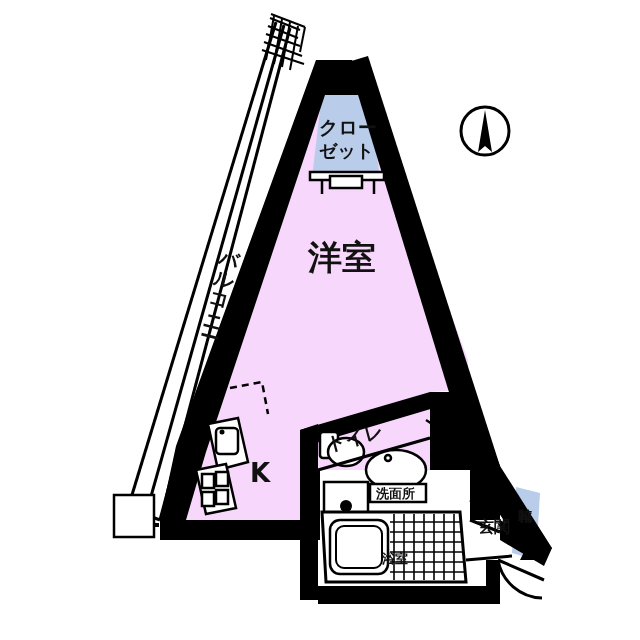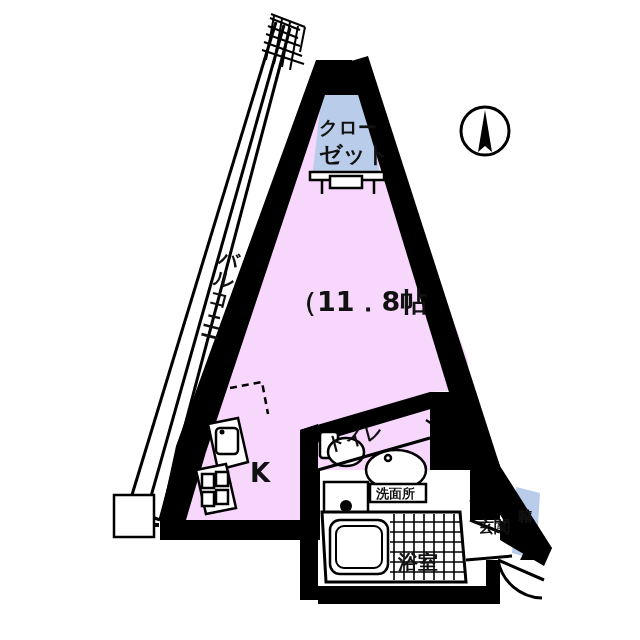--- a/index.html
+++ b/index.html
@@ -140,31 +140,31 @@
     <path d="M498,560 A46,46 0 0 0 542,598" fill="none" stroke="#000000" stroke-width="3"></path>
     <line x1="498" y1="560" x2="544" y2="580" stroke="#000000" stroke-width="3"></line>
 
     <g>
       <circle cx="485" cy="131" r="24" fill="#ffffff" stroke="#000000" stroke-width="3"></circle>
       <polygon points="485,110 492,152 485,146 478,152" fill="#000000"></polygon>
     </g>
   </svg>
 
   <div class="lbl" style="left:319px;top:118px;font-size:19px;">クロー</div>
-  <div class="lbl" style="left:319px;top:142px;font-size:23px;">ゼット</div>
+  <div class="lbl" style="left:319px;top:142px;font-size:18px;">ゼット</div>
 
-  <div class="lbl" style="left:290px;top:288px;font-size:27px;">（11．8帖</div>
+  <div class="lbl" style="left:308px;top:240px;font-size:34px;">洋室</div>
 
   <div class="lbl" style="left:250px;top:460px;font-size:26px;">K</div>
 
   <div class="lbl vert" style="left:213px;top:236px;font-size:20px;transform:rotate(14deg);">バルコニー</div>
 
   <div class="lbl" style="left:326px;top:428px;font-size:19px;transform:rotate(-15deg);">トイレ</div>
 
   <div class="lbl" style="left:376px;top:487px;font-size:13px;">洗面所</div>
 
-  <div class="lbl" style="left:398px;top:552px;font-size:20px;">浴室</div>
+  <div class="lbl" style="left:382px;top:552px;font-size:13px;">浴室</div>
 
   <div class="lbl" style="left:478px;top:519px;font-size:16px;">玄関</div>
 
   <div class="lbl vert" style="left:518px;top:498px;font-size:14px;">靴箱</div>
 
 </div>
 
 </body></html>

